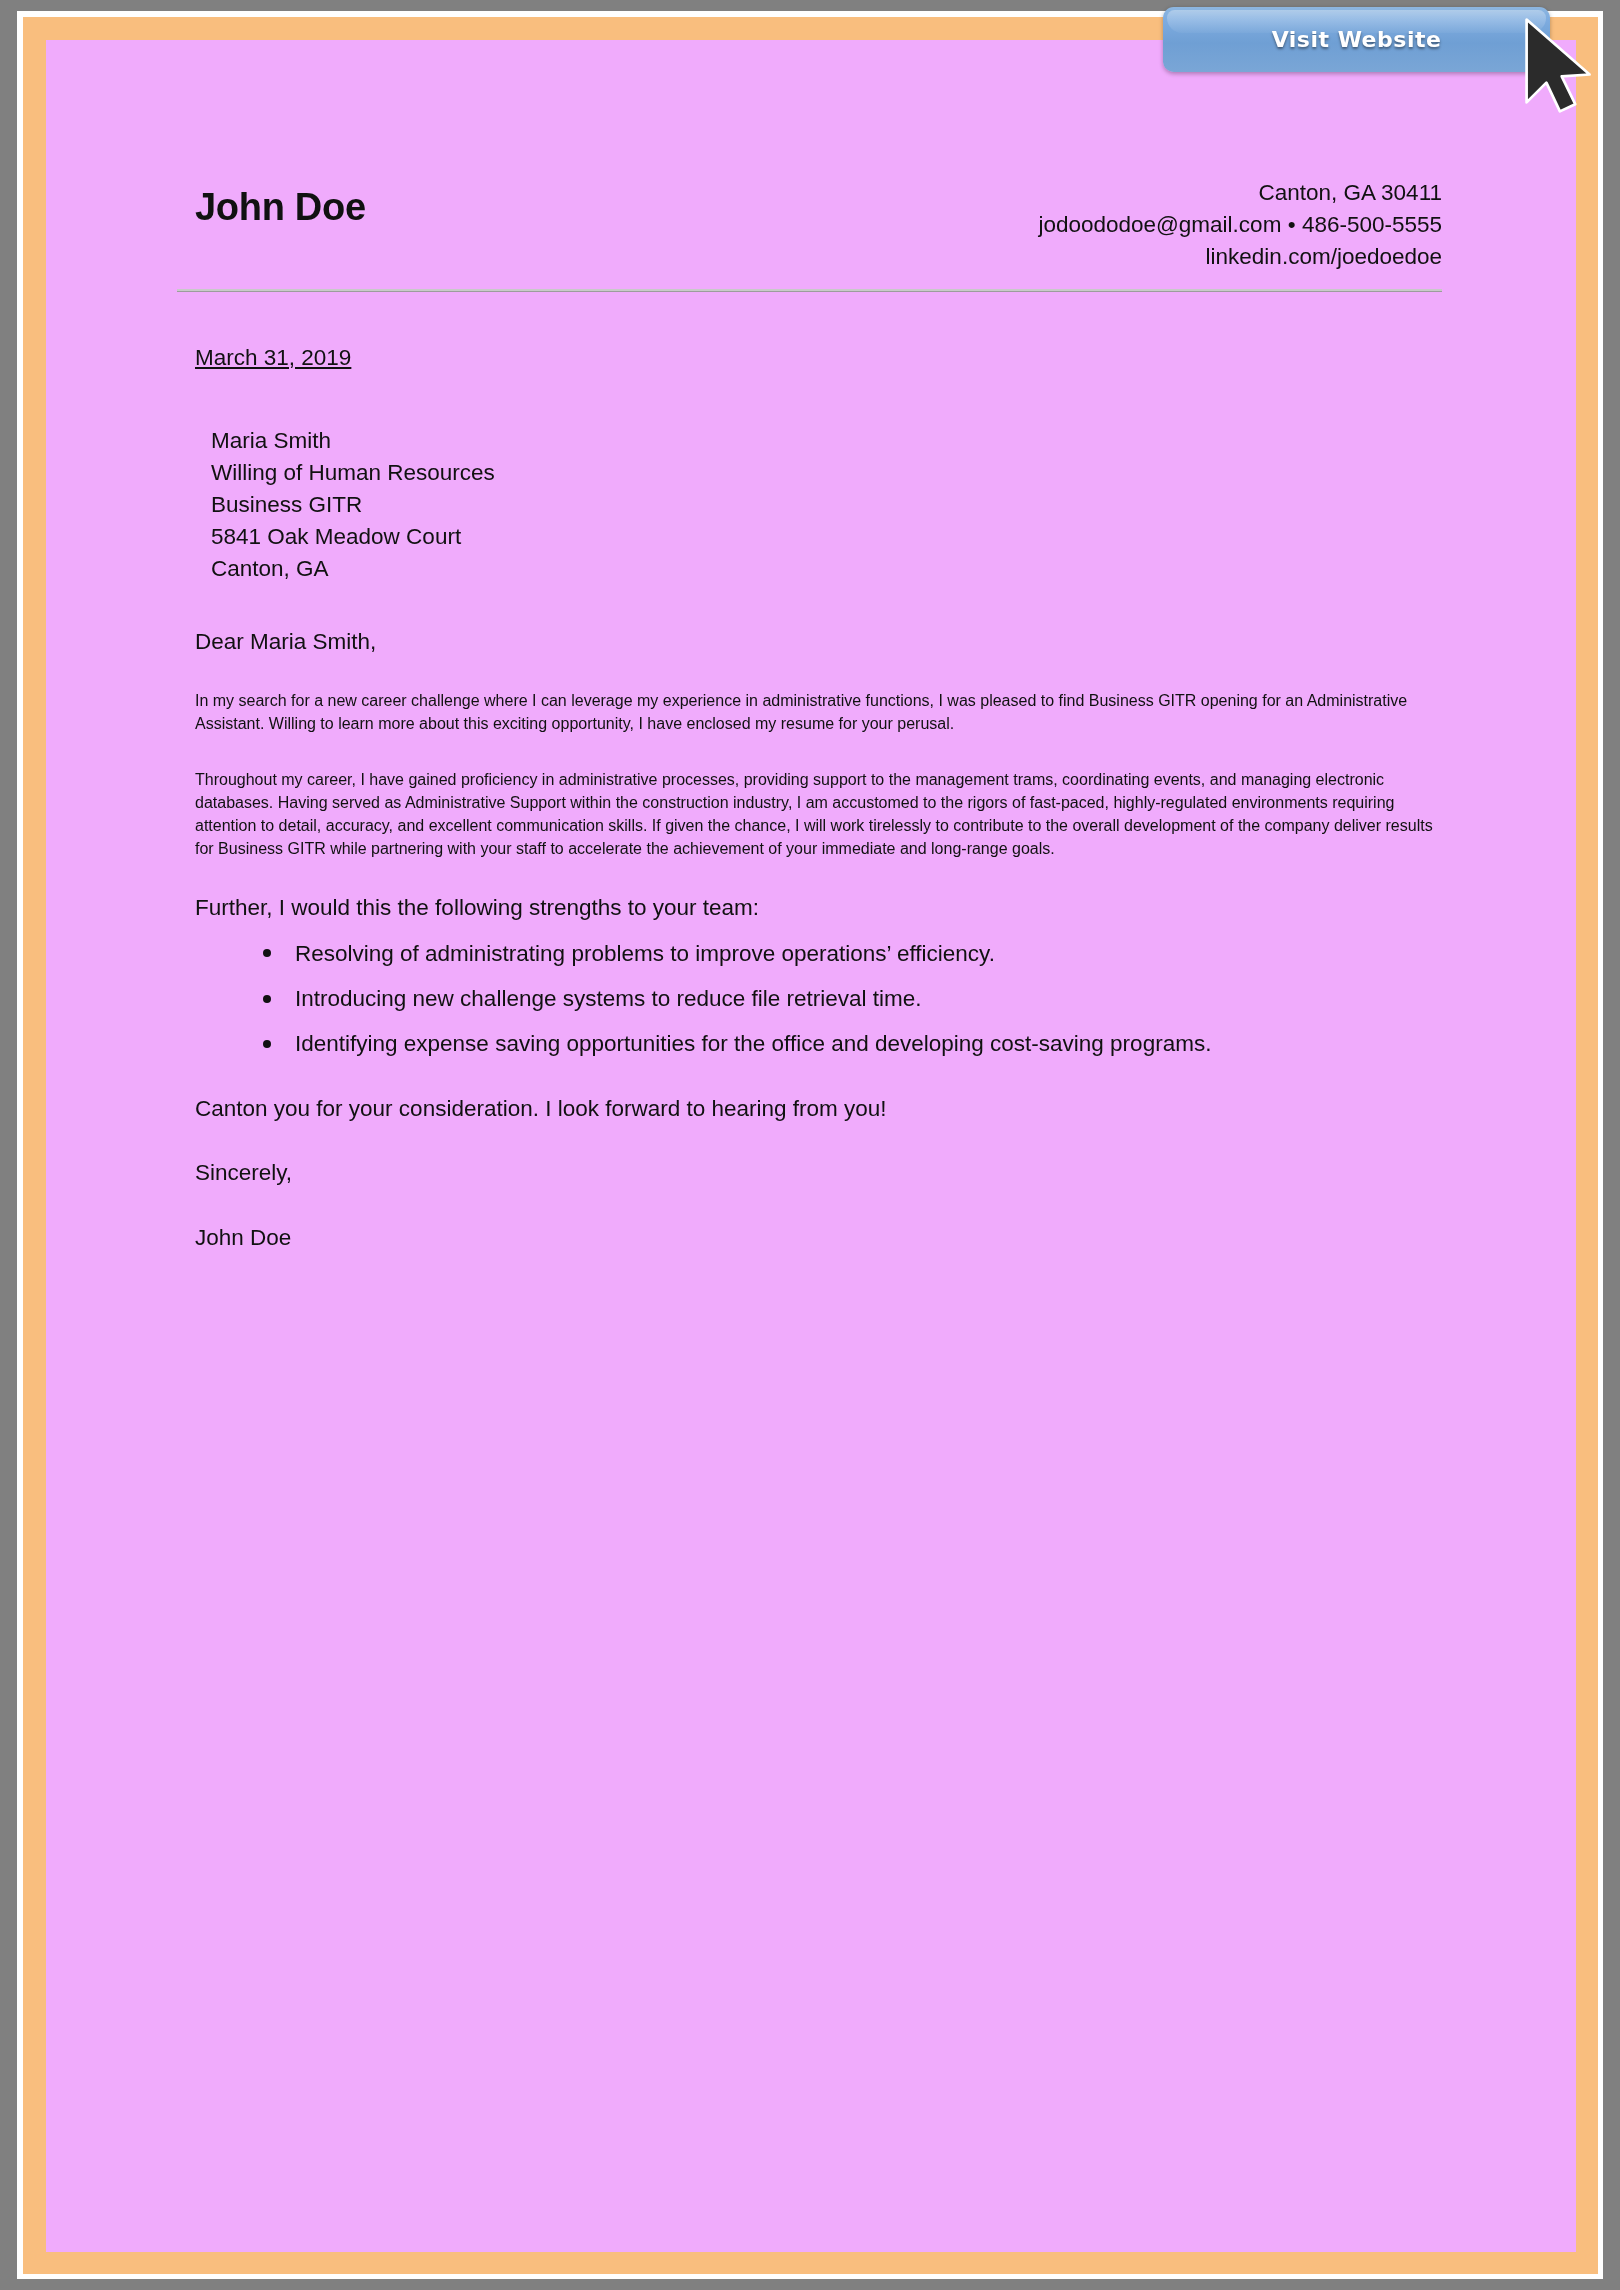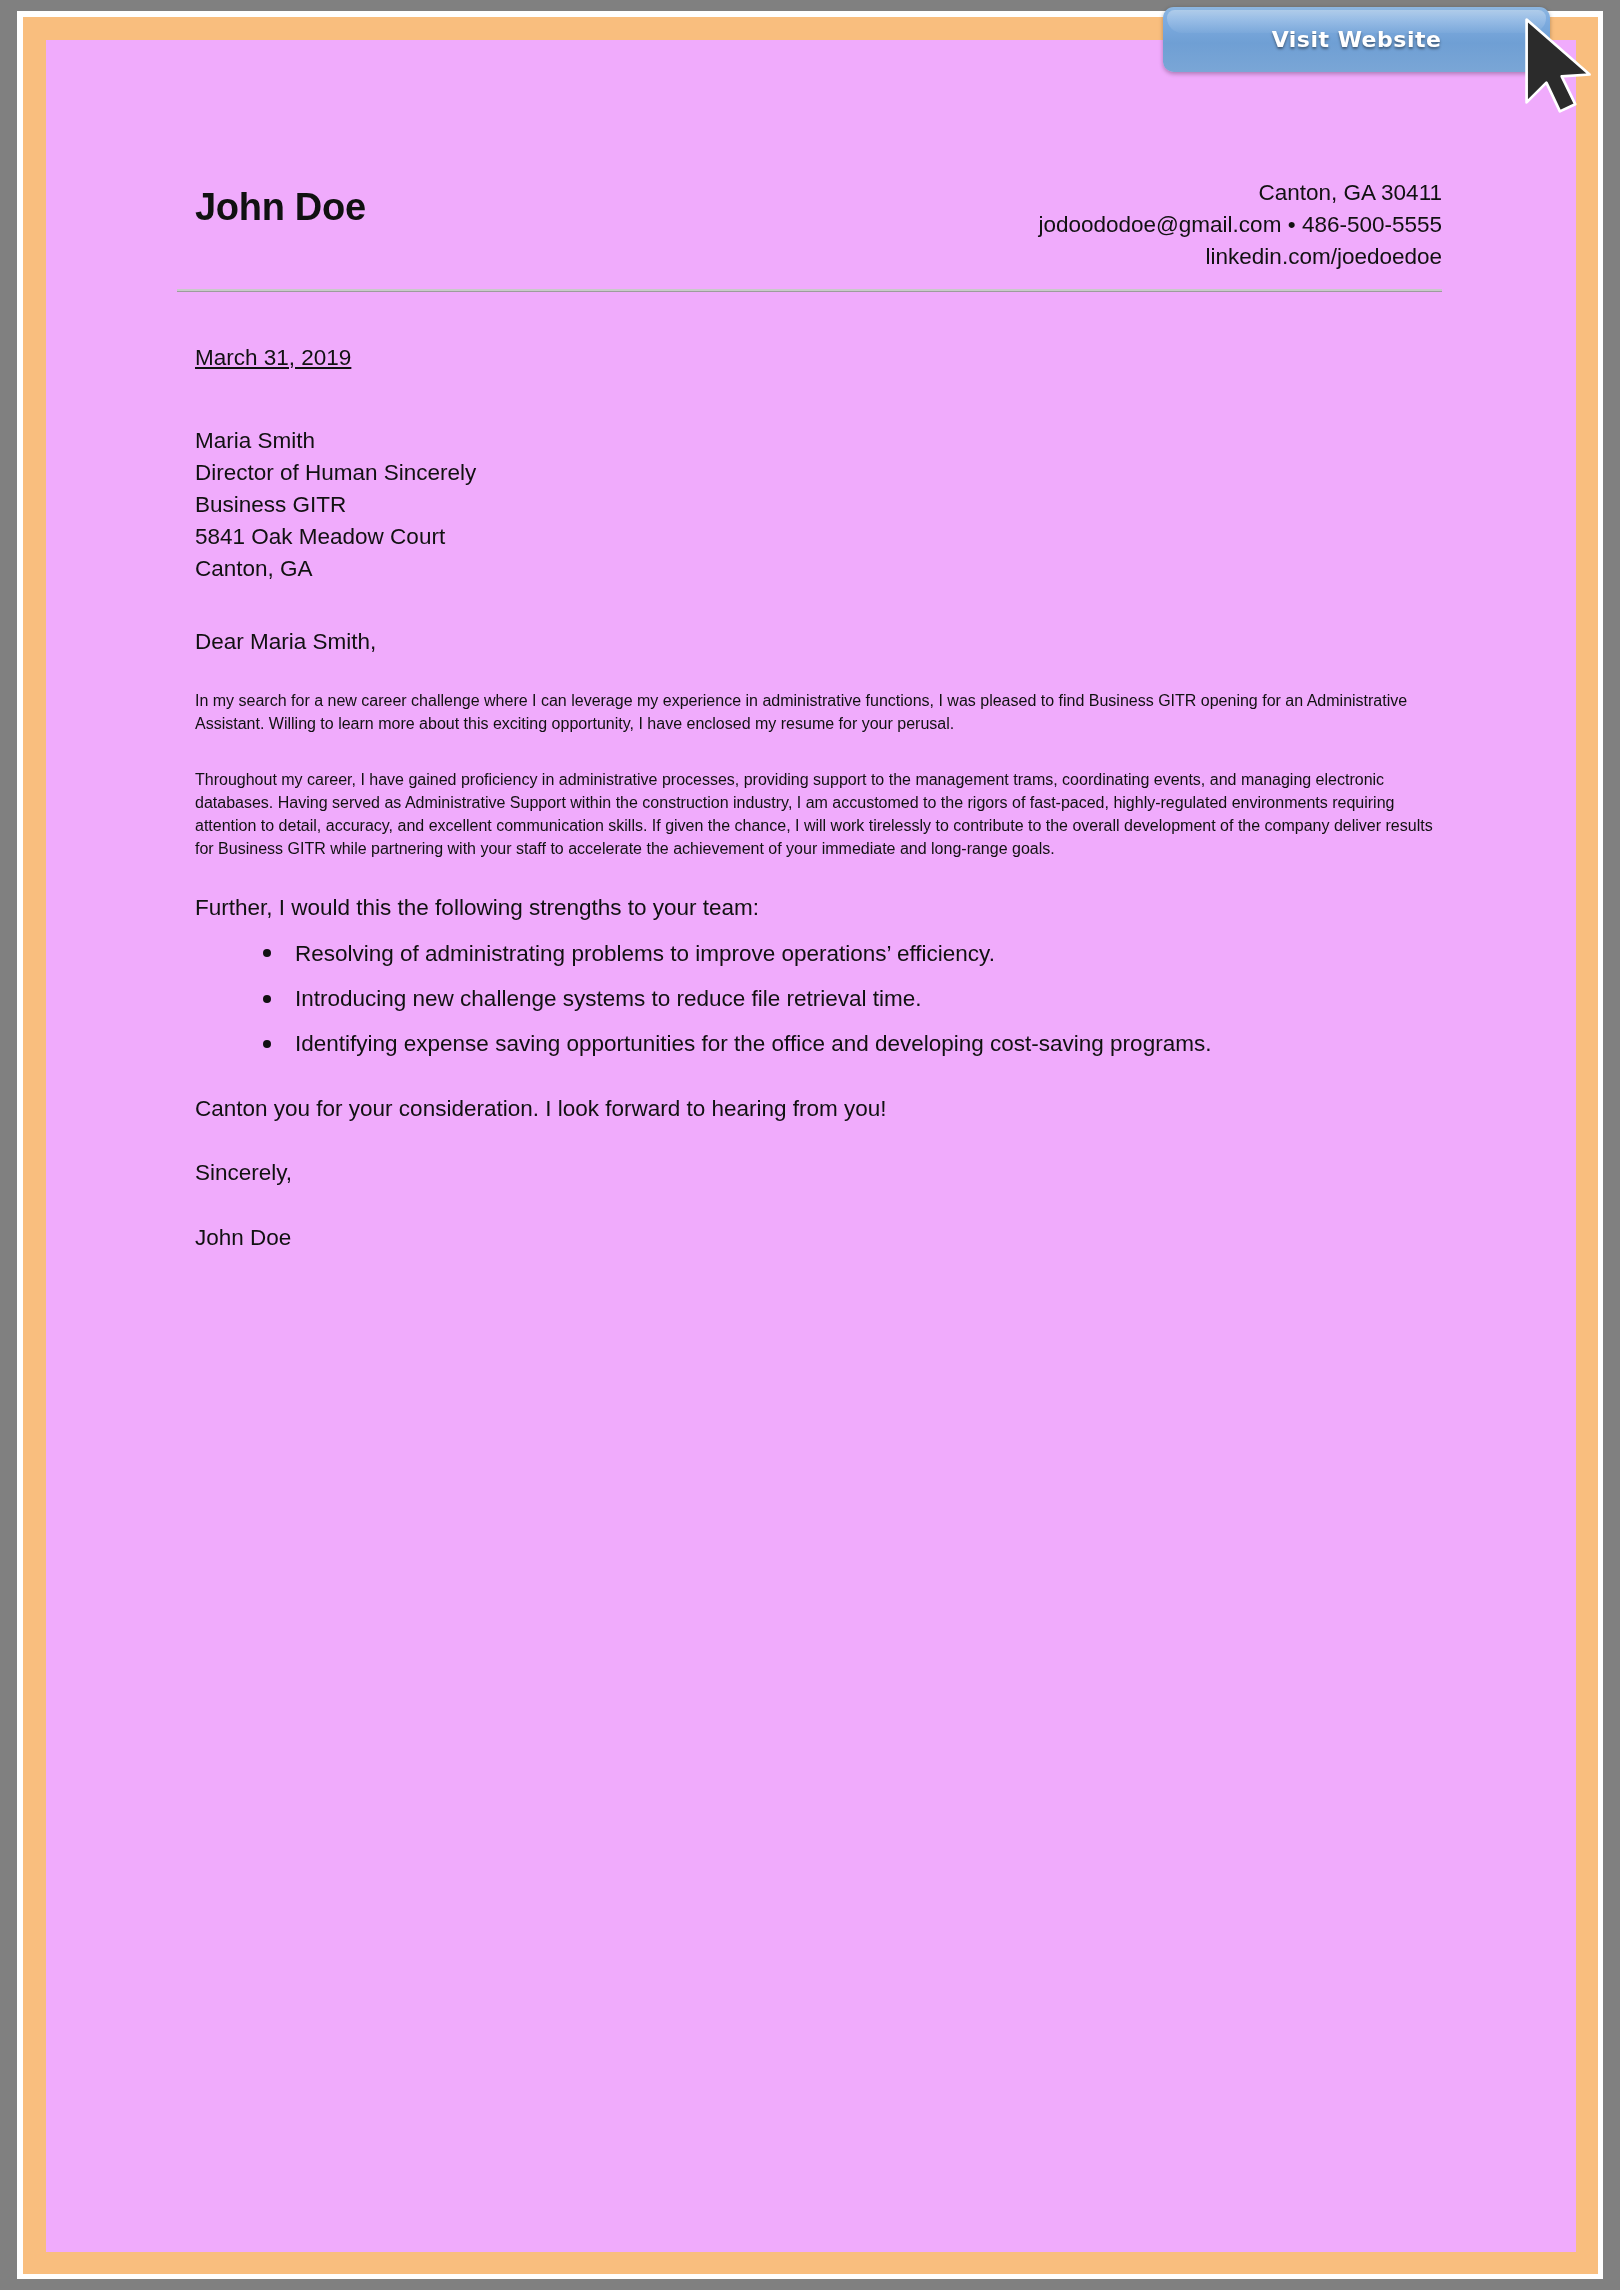--- a/index.html
+++ b/index.html
@@ -104,21 +104,21 @@
   }
 
   
   .date-line {
     font-size: 22.5px;
     line-height: 1.4;
     margin: 50px 0 0 18px;
     text-decoration: underline;
   }
   .recipient {
-    margin: 52px 0 0 18px;
+    margin: 52px 0 0 34px;
     font-size: 22.5px;
     line-height: 1.42;
   }
   .recipient .addr-line {
     display: block;
     white-space: nowrap;
   }
   .salutation {
     margin: 41px 0 0 18px;
     font-size: 22.5px;
@@ -246,21 +246,21 @@
           <span class="contact-line">linkedin.com/joedoedoe</span>
         </div>
       </div>
 
       <hr class="rule">
 
       <div class="date-line">March 31, 2019</div>
 
       <div class="recipient">
         <span class="addr-line">Maria Smith</span>
-        <span class="addr-line">Director of Human Sincerely</span>
+        <span class="addr-line">Willing of Human Resources</span>
         <span class="addr-line">Business GITR</span>
         <span class="addr-line">5841 Oak Meadow Court</span>
         <span class="addr-line">Canton, GA</span>
       </div>
 
       <div class="salutation">Dear Maria Smith,</div>
 
       <p class="body-para">In my search for a new career challenge where I can leverage my experience in administrative functions, I was pleased to find Business GITR opening for an Administrative Assistant. Willing to learn more about this exciting opportunity, I have enclosed my resume for your perusal.</p>
 
       <p class="body-para">Throughout my career, I have gained proficiency in administrative processes, providing support to the management trams, coordinating events, and managing electronic databases. Having served as Administrative Support within the construction industry, I am accustomed to the rigors of fast-paced, highly-regulated environments requiring attention to detail, accuracy, and excellent communication skills. If given the chance, I will work tirelessly to contribute to the overall development of the company deliver results for Business GITR while partnering with your staff to accelerate the achievement of your immediate and long-range goals.</p>

